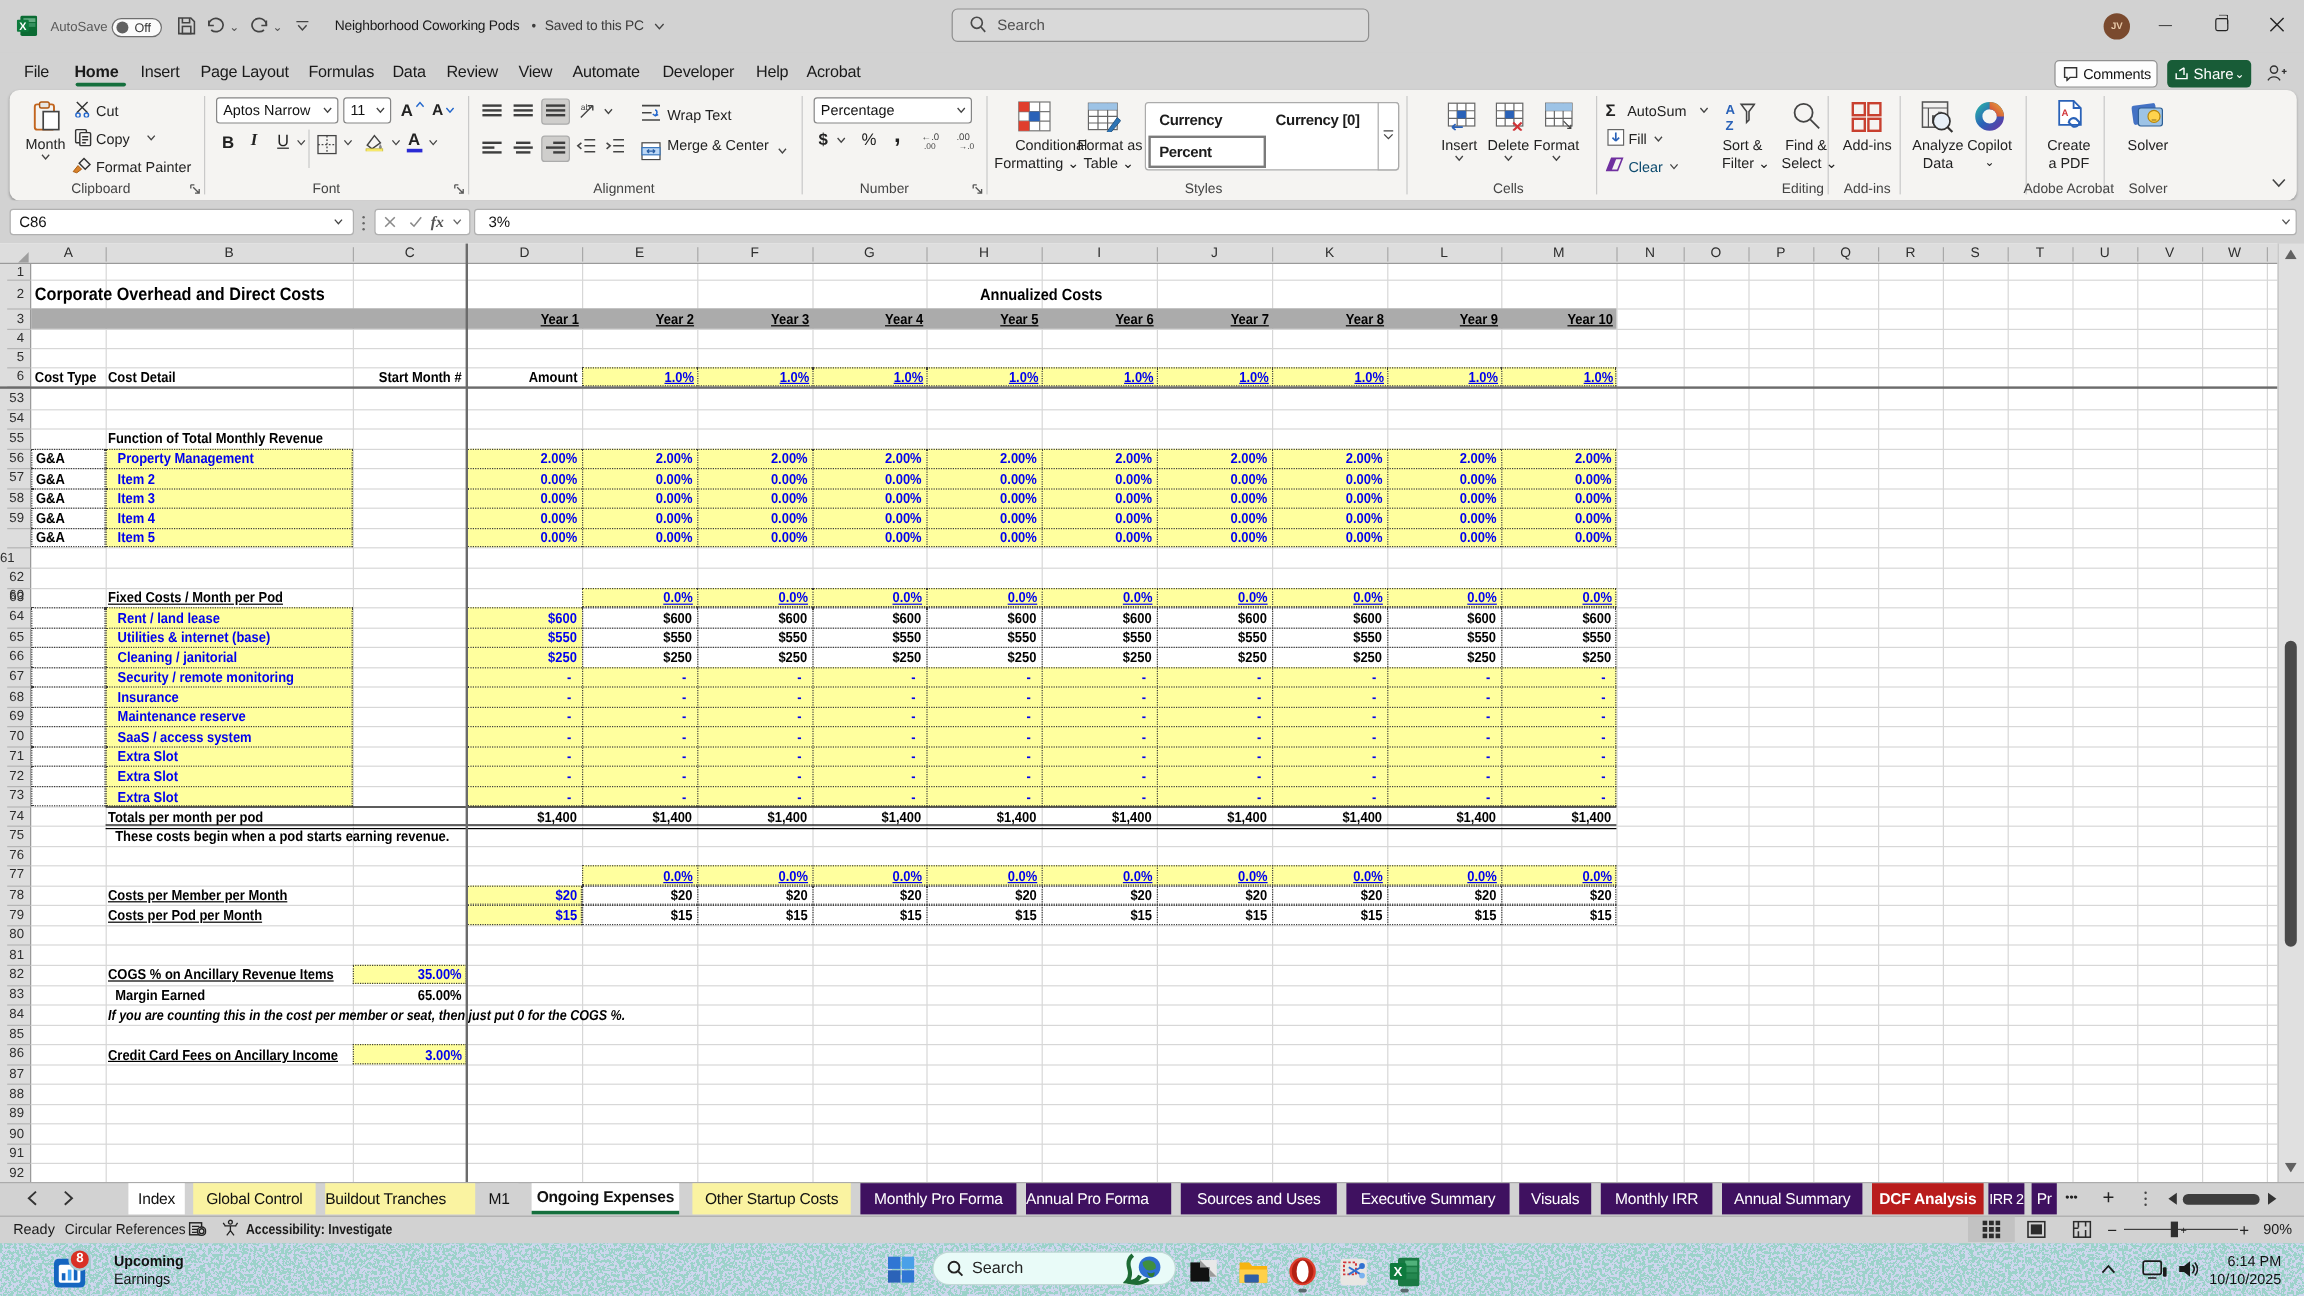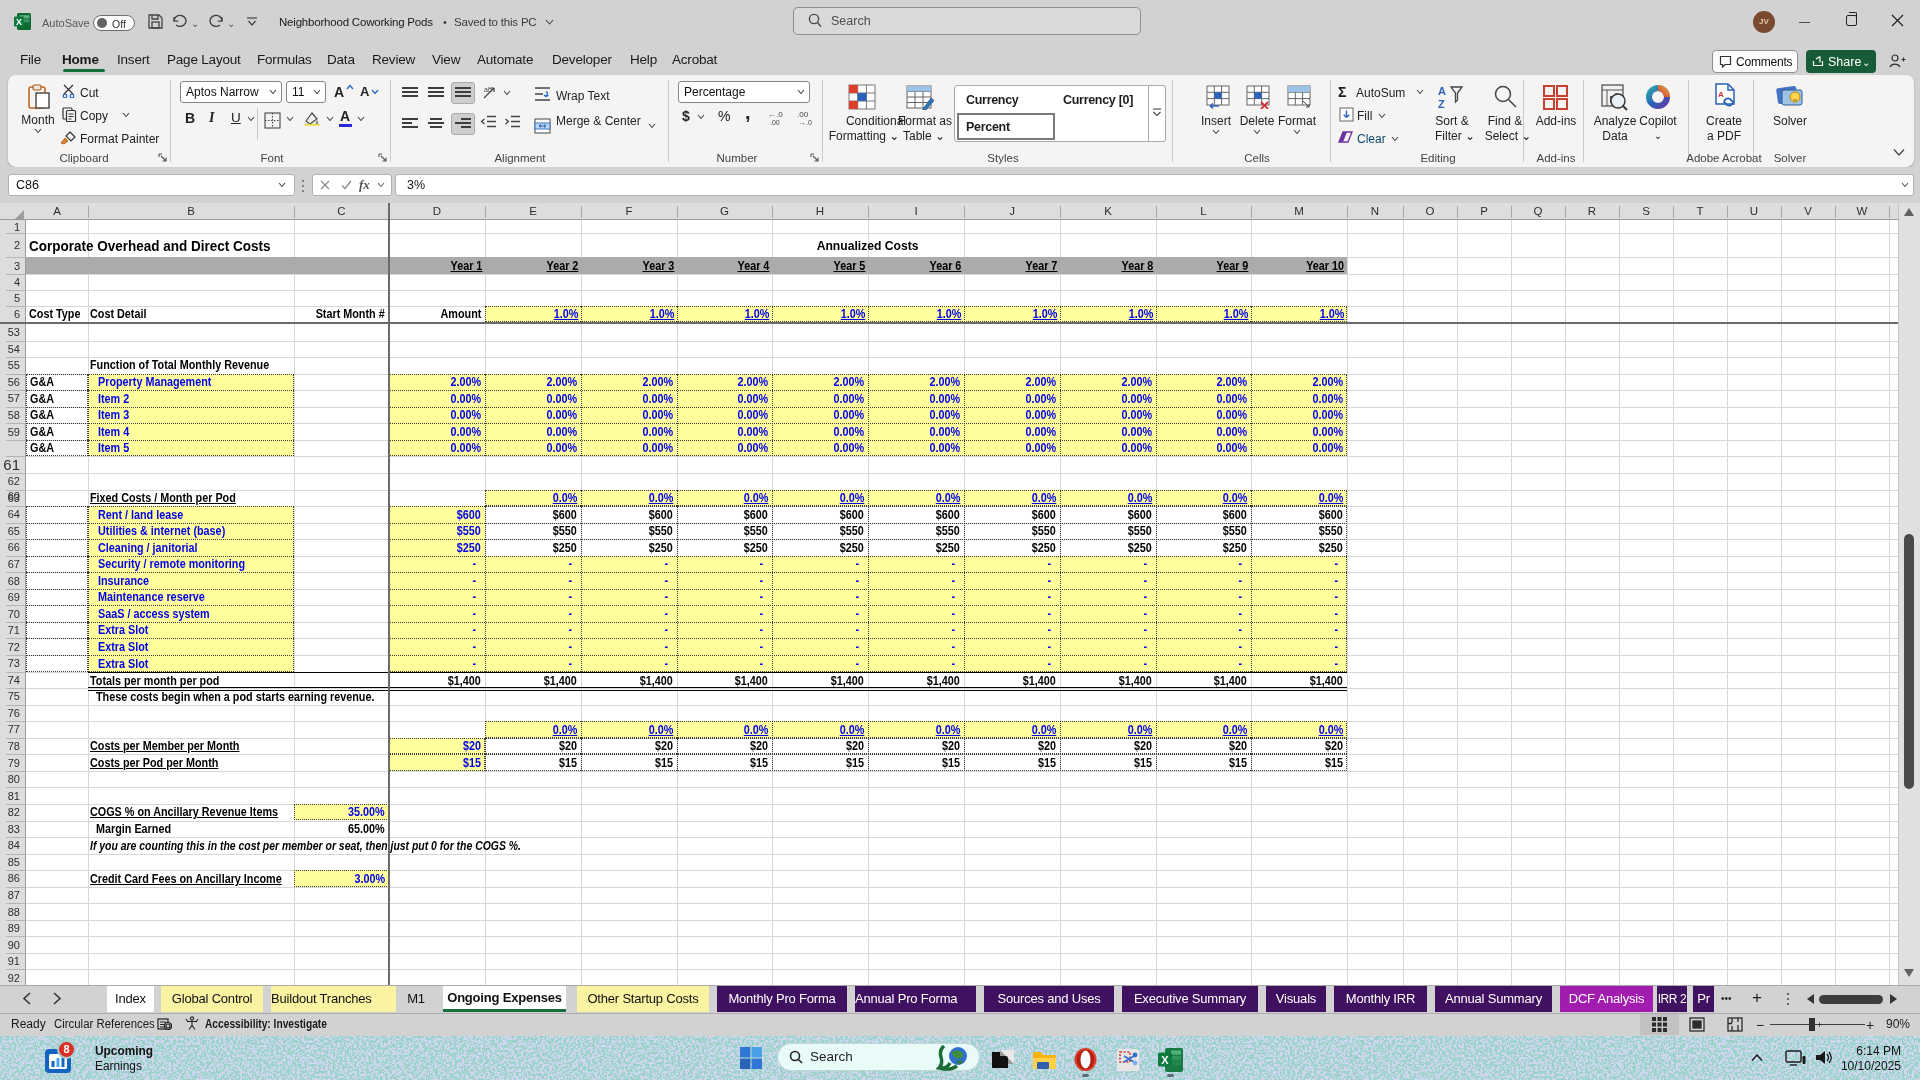--- a/index.html
+++ b/index.html
@@ -334,21 +334,21 @@
 <path d="M14 3 h11 l-4.5 6 v7 l-2 2 v-9 z" fill="none" stroke="#444" stroke-width="1.3"></path>
   </svg>
 <div style="position:absolute;left:1422.0px;top:113px;width:60px;height:16px;line-height:16px;font-size:12px;text-align:center;white-space:nowrap;color:#222;">Sort &amp;</div>
 <div style="position:absolute;left:1425.0px;top:128px;width:60px;height:16px;line-height:16px;font-size:12px;text-align:center;white-space:nowrap;color:#222;">Filter ⌄</div>
 <svg style="position:absolute;left:1492px;top:84px" width="26" height="26" viewBox="0 0 26 26" fill="none" stroke="#444" stroke-width="1.5">
     <circle cx="11" cy="10" r="7.5"></circle>
     <path d="M16.5 15.5 L24 23"></path>
   </svg>
 <div style="position:absolute;left:1475.0px;top:113px;width:60px;height:16px;line-height:16px;font-size:12px;text-align:center;white-space:nowrap;color:#222;">Find &amp;</div>
 <div style="position:absolute;left:1476.0px;top:128px;width:64px;height:16px;line-height:16px;font-size:12px;text-align:center;white-space:nowrap;color:#222;">Select ⌄</div>
-<div style="position:absolute;left:1288px;top:151px;width:300px;height:14px;line-height:14px;font-size:11.5px;text-align:center;white-space:nowrap;color:#444;">Editing</div>
+<div style="position:absolute;left:1220px;top:151px;width:300px;height:14px;line-height:14px;font-size:11.5px;text-align:right;white-space:nowrap;color:#444;">Editing</div>
 <svg style="position:absolute;left:1542px;top:84px" width="27" height="27" viewBox="0 0 27 27" fill="none" stroke="#c8402f" stroke-width="2">
     <rect x="2" y="2" width="10" height="10"></rect>
     <rect x="15" y="2" width="10" height="10"></rect>
     <rect x="2" y="15" width="10" height="10"></rect>
     <rect x="15" y="15" width="10" height="10"></rect>
   </svg>
 <div style="position:absolute;left:1526.0px;top:113px;width:60px;height:16px;line-height:16px;font-size:12px;text-align:center;white-space:nowrap;color:#222;">Add-ins</div>
 <div style="position:absolute;left:1406.0px;top:151px;width:300px;height:14px;line-height:14px;font-size:11.5px;text-align:center;white-space:nowrap;color:#444;">Add-ins</div>
 <svg style="position:absolute;left:1601px;top:84px" width="27" height="27" viewBox="0 0 27 27">
 <rect x="1" y="1" width="21" height="21" fill="#f2f1f0" stroke="#555" stroke-width="1.3"></rect>
@@ -495,21 +495,21 @@
 <div style="position:absolute;left:0px;top:374.92499999999995px;width:20px;height:14px;line-height:14px;font-size:11px;text-align:right;white-space:nowrap;color:#2e2e2e;">56</div>
 <div style="position:absolute;left:6px;top:390.2px;width:20px;height:1px;background:#b5b5b5;"></div>
 <div style="position:absolute;left:0px;top:391.475px;width:20px;height:14px;line-height:14px;font-size:11px;text-align:right;white-space:nowrap;color:#2e2e2e;">57</div>
 <div style="position:absolute;left:6px;top:406.75px;width:20px;height:1px;background:#b5b5b5;"></div>
 <div style="position:absolute;left:0px;top:408.025px;width:20px;height:14px;line-height:14px;font-size:11px;text-align:right;white-space:nowrap;color:#2e2e2e;">58</div>
 <div style="position:absolute;left:6px;top:423.3px;width:20px;height:1px;background:#b5b5b5;"></div>
 <div style="position:absolute;left:0px;top:424.57500000000005px;width:20px;height:14px;line-height:14px;font-size:11px;text-align:right;white-space:nowrap;color:#2e2e2e;">59</div>
 <div style="position:absolute;left:6px;top:439.85px;width:20px;height:1px;background:#b5b5b5;"></div>
 <div style="position:absolute;left:0px;top:441.125px;width:20px;height:14px;line-height:14px;font-size:11px;text-align:right;white-space:nowrap;color:#2e2e2e;margin-top:48px;">60</div>
 <div style="position:absolute;left:6px;top:456.40000000000003px;width:20px;height:1px;background:#b5b5b5;"></div>
-<div style="position:absolute;left:0px;top:457.67499999999995px;width:20px;height:28px;line-height:14px;font-size:15px;text-align:right;white-space:nowrap;color:#2e2e2e;">61</div>
+<div style="position:absolute;left:0px;top:457.67499999999995px;width:20px;height:28px;line-height:14px;font-size:11px;white-space:nowrap;color:#2e2e2e;">61</div>
 <div style="position:absolute;left:6px;top:472.95px;width:20px;height:1px;background:#b5b5b5;"></div>
 <div style="position:absolute;left:0px;top:474.225px;width:20px;height:14px;line-height:14px;font-size:11px;text-align:right;white-space:nowrap;color:#2e2e2e;">62</div>
 <div style="position:absolute;left:6px;top:489.50000000000006px;width:20px;height:1px;background:#b5b5b5;"></div>
 <div style="position:absolute;left:0px;top:490.775px;width:20px;height:14px;line-height:14px;font-size:11px;text-align:right;white-space:nowrap;color:#2e2e2e;">63</div>
 <div style="position:absolute;left:6px;top:506.05px;width:20px;height:1px;background:#b5b5b5;"></div>
 <div style="position:absolute;left:0px;top:507.32500000000005px;width:20px;height:14px;line-height:14px;font-size:11px;text-align:right;white-space:nowrap;color:#2e2e2e;">64</div>
 <div style="position:absolute;left:6px;top:522.6px;width:20px;height:1px;background:#b5b5b5;"></div>
 <div style="position:absolute;left:0px;top:523.875px;width:20px;height:14px;line-height:14px;font-size:11px;text-align:right;white-space:nowrap;color:#2e2e2e;">65</div>
 <div style="position:absolute;left:6px;top:539.15px;width:20px;height:1px;background:#b5b5b5;"></div>
 <div style="position:absolute;left:0px;top:540.425px;width:20px;height:14px;line-height:14px;font-size:11px;text-align:right;white-space:nowrap;color:#2e2e2e;">66</div>
@@ -1032,21 +1032,21 @@
 <div style="position:absolute;left:400px;top:986px;width:32px;height:26px;background:#d2d2d2;color:#111;text-align:center;line-height:26px;font-size:13px;letter-spacing:-0.2px;white-space:nowrap;">M1</div>
 <div style="position:absolute;left:443px;top:986px;width:123px;height:26px;background:#fff;color:#111;text-align:center;line-height:26px;font-size:13px;letter-spacing:-0.2px;white-space:nowrap;font-weight:bold;border-bottom:3px solid #156f3d;line-height:23px;">Ongoing Expenses</div>
 <div style="position:absolute;left:577px;top:986px;width:132px;height:26px;background:#faf3a1;color:#111;text-align:center;line-height:26px;font-size:13px;letter-spacing:-0.2px;white-space:nowrap;">Other Startup Costs</div>
 <div style="position:absolute;left:717px;top:986px;width:130px;height:26px;background:#3f1160;color:#fff;text-align:center;line-height:26px;font-size:13px;letter-spacing:-0.2px;white-space:nowrap;">Monthly Pro Forma</div>
 <div style="position:absolute;left:855px;top:986px;width:121px;height:26px;background:#3f1160;color:#fff;text-align:left;line-height:26px;font-size:13px;letter-spacing:-0.2px;white-space:nowrap;">Annual Pro Forma</div>
 <div style="position:absolute;left:984px;top:986px;width:130px;height:26px;background:#3f1160;color:#fff;text-align:center;line-height:26px;font-size:13px;letter-spacing:-0.2px;white-space:nowrap;">Sources and Uses</div>
 <div style="position:absolute;left:1122px;top:986px;width:136px;height:26px;background:#3f1160;color:#fff;text-align:center;line-height:26px;font-size:13px;letter-spacing:-0.2px;white-space:nowrap;">Executive Summary</div>
 <div style="position:absolute;left:1266px;top:986px;width:60px;height:26px;background:#3f1160;color:#fff;text-align:center;line-height:26px;font-size:13px;letter-spacing:-0.2px;white-space:nowrap;">Visuals</div>
 <div style="position:absolute;left:1334px;top:986px;width:93px;height:26px;background:#3f1160;color:#fff;text-align:center;line-height:26px;font-size:13px;letter-spacing:-0.2px;white-space:nowrap;">Monthly IRR</div>
 <div style="position:absolute;left:1435px;top:986px;width:117px;height:26px;background:#3f1160;color:#fff;text-align:center;line-height:26px;font-size:13px;letter-spacing:-0.2px;white-space:nowrap;">Annual Summary</div>
-<div style="position:absolute;left:1560px;top:986px;width:93px;height:26px;background:#a21caf;color:#fff;text-align:center;line-height:26px;font-size:13px;letter-spacing:-0.2px;white-space:nowrap;">DCF Analysis</div>
+<div style="position:absolute;left:1560px;top:986px;width:93px;height:26px;background:#b91c1c;color:#fff;text-align:center;line-height:26px;font-size:13px;letter-spacing:-0.2px;white-space:nowrap;font-weight:bold;">DCF Analysis</div>
 <div style="position:absolute;left:1657px;top:986px;width:30px;height:26px;background:#3f1160;color:#fff;text-align:center;line-height:26px;font-size:12px;letter-spacing:-0.4px;white-space:nowrap;">IRR 2</div>
 <div style="position:absolute;left:1693px;top:986px;width:21px;height:26px;background:#3f1160;color:#fff;text-align:center;line-height:26px;font-size:13px;letter-spacing:-0.2px;white-space:nowrap;">Pr</div>
 <div style="position:absolute;left:1721px;top:991px;height:16px;line-height:16px;font-size:10px;white-space:nowrap;color:#222;">•••</div>
 <div style="position:absolute;left:1752px;top:987px;height:22px;line-height:22px;font-size:17px;white-space:nowrap;color:#222;">+</div>
 <div style="position:absolute;left:1787px;top:993px;width:2px;height:2px;background:#444;border-radius:50%;"></div>
 <div style="position:absolute;left:1787px;top:998px;width:2px;height:2px;background:#444;border-radius:50%;"></div>
 <div style="position:absolute;left:1787px;top:1003px;width:2px;height:2px;background:#444;border-radius:50%;"></div>
 <svg style="position:absolute;left:1806px;top:993px" width="9" height="12" viewBox="0 0 9 12">
     <path d="M8 1 L1 6 L8 11 z" fill="#333"></path>
   </svg>

